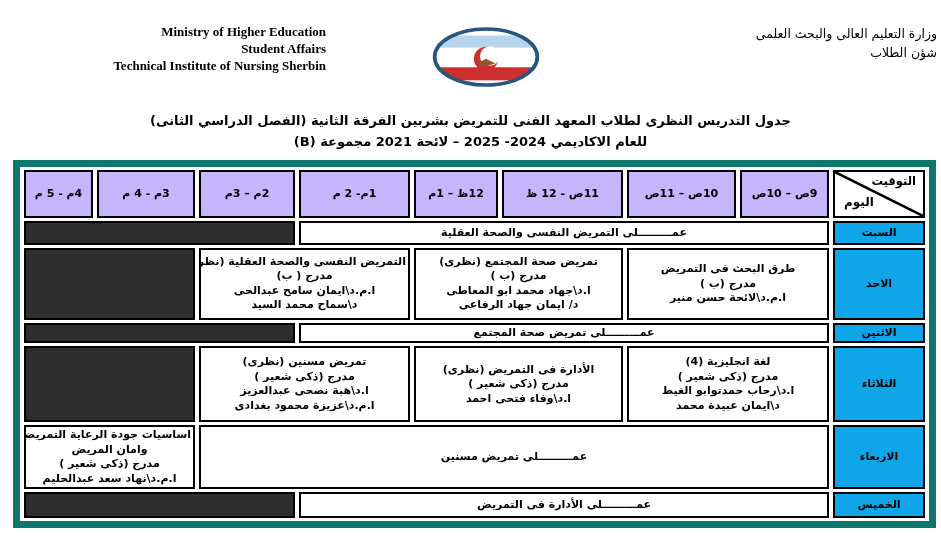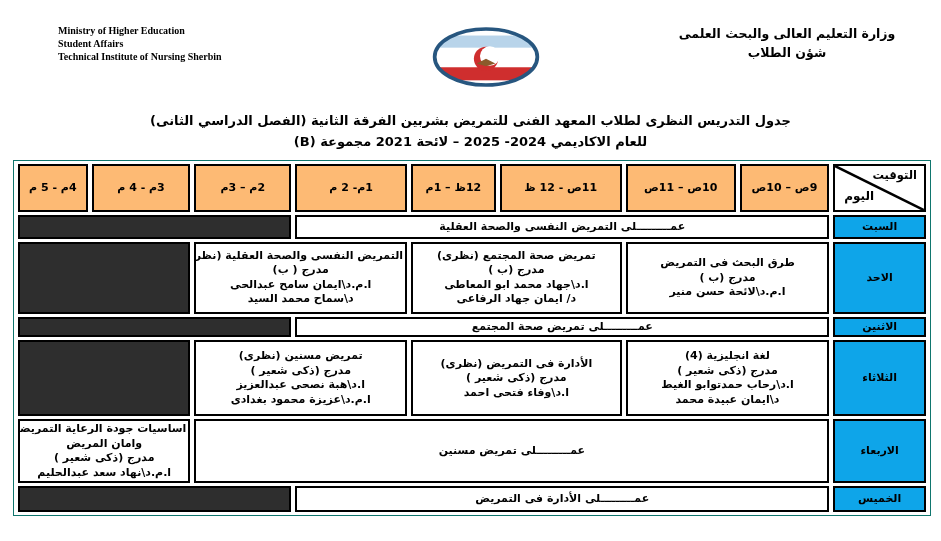--- a/index.html
+++ b/index.html
@@ -3,40 +3,40 @@
 <meta charset="utf-8">
 <style>
   html,body{margin:0;padding:0;background:#ffffff;}
   .page{
     width:941px;height:541px;position:relative;overflow:hidden;background:#ffffff;
     font-family:"DejaVu Sans",sans-serif;color:#000;
   }
   
   .topbar{display:flex;align-items:flex-start;height:102px;padding-top:24px;box-sizing:border-box;}
   .en-block{
-    width:268px;margin-left:58px;text-align:left;
-    font-family:"Liberation Serif",serif;font-weight:bold;font-size:10px;line-height:1.3;
+    width:268px;margin-left:58px;text-align:right;
+    font-family:"Liberation Serif",serif;font-weight:bold;font-size:13px;line-height:1.3;
   }
   .logo-wrap{width:112px;height:64px;margin-left:104px;margin-top:1px;}
   .ar-block{
-    direction:rtl;width:300px;margin-left:auto;margin-right:4px;text-align:center;
-    font-weight:bold;font-size:12.5px;line-height:1.55;
+    direction:rtl;width:300px;margin-left:auto;margin-right:4px;
+    font-weight:normal;font-size:12.5px;line-height:1.55;
   }
   
   .title-block{direction:rtl;text-align:center;font-weight:bold;font-size:13px;line-height:1.65;margin-top:8px;}
   
   table.sched{
     direction:rtl;border-collapse:separate;border-spacing:4px 3px;table-layout:fixed;
-    width:918px;margin:7px 0 0 13px;border:1px solid #0f766e;background:#fff;
+    width:918px;margin:7px 0 0 13px;border:7px solid #0f766e;background:#fff;
   }
   table.sched td{
     border:2px solid #000;font-weight:bold;text-align:center;vertical-align:middle;
     padding:1px 2px;font-size:11px;line-height:1.32;overflow:hidden;box-sizing:border-box;
   }
-  .time-cell{background:#fdba74;font-size:12.5px;}
+  .time-cell{background:#c4b5fd;font-size:12.5px;}
   .day-cell{background:#0ea5e9;font-size:12px;}
   .blocked{background:#2e2e2e;}
   .practical{font-size:13px;}
   .corner{position:relative;background:#fff;padding:0;}
   .corner .diag{position:absolute;left:0;top:0;width:100%;height:100%;}
   .corner .c-top{position:absolute;top:2px;right:7px;font-size:11.5px;}
   .corner .c-bottom{position:absolute;bottom:5px;left:9px;font-size:12px;}
   .subj div{white-space:nowrap;}
 </style>
 </head>

